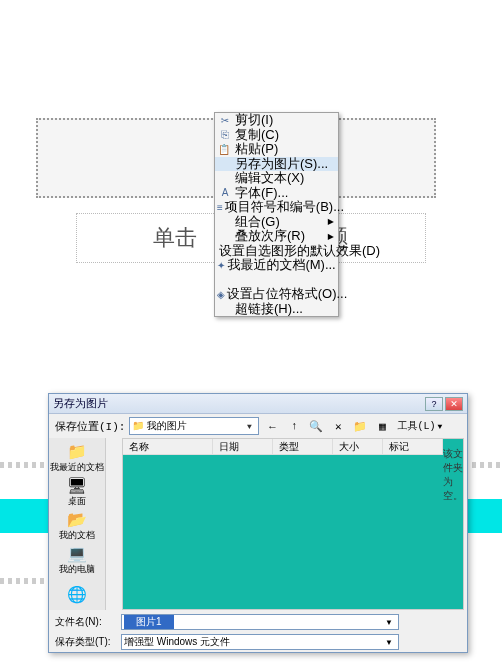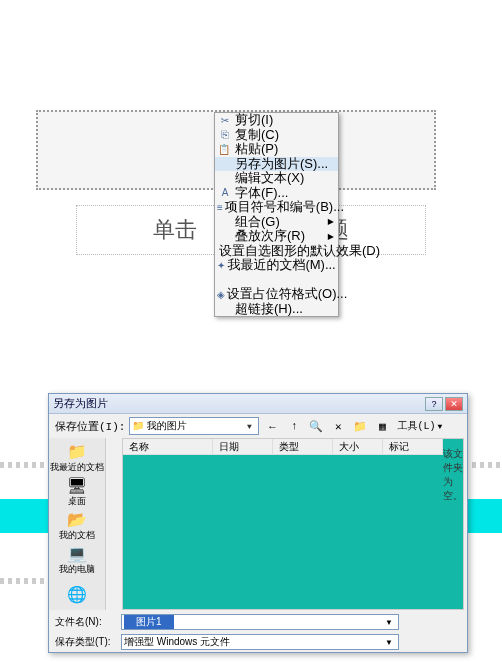--- a/index.html
+++ b/index.html
@@ -1,19 +1,19 @@
 <!DOCTYPE html>
 <html><head>
 <meta charset="utf-8">
 <style>
   * { margin: 0; padding: 0; box-sizing: border-box; }
   body { width: 502px; height: 663px; background: #fff; font-family: "Microsoft YaHei", SimSun, Arial, sans-serif; font-size: 11px; position: relative; }
 
   
-  .slide-area { position: absolute; top: 100px; left: 36px; width: 420px; height: 180px; }
+  .slide-area { position: absolute; top: 108px; left: 36px; width: 420px; height: 180px; }
   .title-box { position: absolute; top: 10px; left: 0; width: 400px; height: 80px; border: 2px dotted #999; background: #f5f5f5; display: flex; align-items: center; justify-content: center; }
   .title-text { font-size: 36px; color: #c0504d; font-family: SimSun, serif; }
   .subtitle-box { position: absolute; top: 105px; left: 40px; width: 350px; height: 50px; border: 1px dotted #bbb; display: flex; align-items: center; justify-content: center; }
   .subtitle-text { font-size: 22px; color: #555; font-family: SimSun, serif; }
 
   .context-menu { position: absolute; top: 112px; left: 214px; width: 125px; background: #f4f4f4; border: 1px solid #a0a0a0; box-shadow: 2px 2px 4px rgba(0,0,0,0.3); z-index: 10; }
   .menu-item { display: flex; align-items: center; height: 14.5px; padding: 0 4px 0 2px; cursor: default; position: relative; }
   .menu-icon { width: 16px; height: 14px; display: flex; align-items: center; justify-content: center; font-size: 10px; color: #4a6a9a; }
   .menu-label { flex: 1; font-size: 13px; color: #000; padding-left: 2px; white-space: nowrap; }
   .menu-arrow { font-size: 8px; color: #000; }

